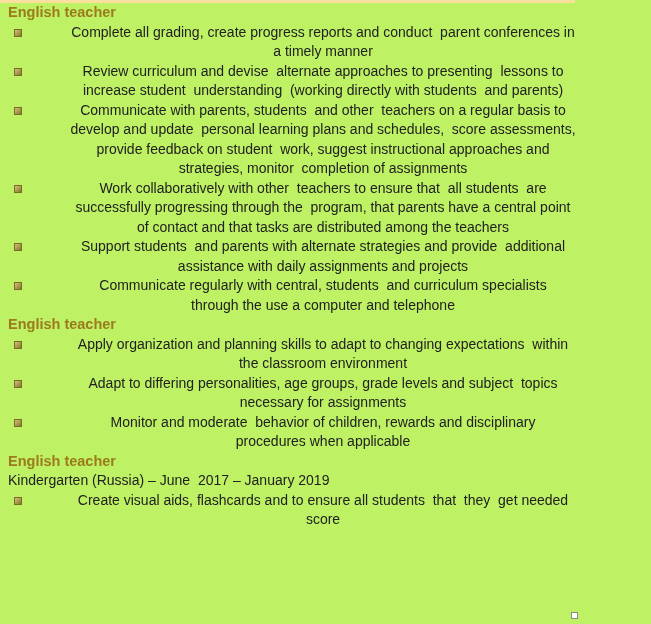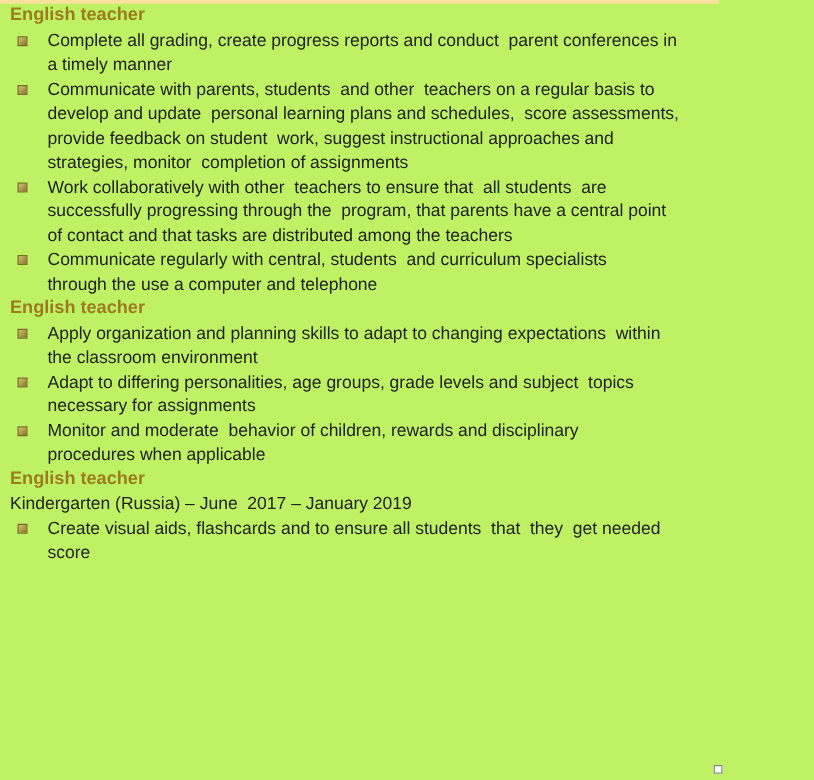--- a/index.html
+++ b/index.html
@@ -39,21 +39,21 @@
     line-height: 19.5px;
     white-space: pre-wrap;
   }
   .spell-error {
     text-decoration-line: underline;
     text-decoration-style: wavy;
     text-decoration-color: #e03c31;
     text-decoration-thickness: 1px;
     text-underline-offset: 3px;
   }
-  ul.bullet-list { list-style: none; }
+  ul.bullet-list { list-style: none; text-align: center; }
   ul.bullet-list li {
     display: flex;
     align-items: flex-start;
     padding-left: 6px;
   }
   .bullet-square {
     flex: 0 0 auto;
     width: 8px; height: 8px;
     margin-top: 6px;
     margin-right: 16px;
@@ -85,30 +85,40 @@
     <div>
       <div class="section-title">English teacher</div>
       <ul class="bullet-list">
         <li>
           <span class="bullet-square"></span>
           <span class="bullet-text">Complete all grading, create progress reports and conduct  parent conferences in
 a timely manner</span>
         </li>
         <li>
           <span class="bullet-square"></span>
+          <span class="bullet-text">Review curriculum and devise  alternate approaches to presenting  lessons to
+increase student  understanding  (working directly with students  and parents)</span>
+        </li>
+        <li>
+          <span class="bullet-square"></span>
           <span class="bullet-text">Communicate with parents, students  and other  teachers on a regular basis to
 develop and update  personal learning plans and schedules,  score assessments,
 provide feedback on student  work, suggest instructional approaches and
 strategies, monitor  completion of assignments</span>
         </li>
         <li>
           <span class="bullet-square"></span>
           <span class="bullet-text">Work collaboratively with other  teachers to ensure that  all students  are
 successfully progressing through the  program, that parents have a central point
 of contact and that tasks are distributed among the teachers</span>
+        </li>
+        <li>
+          <span class="bullet-square"></span>
+          <span class="bullet-text">Support students  and parents with alternate strategies and provide  additional
+assistance with daily assignments and projects</span>
         </li>
         <li>
           <span class="bullet-square"></span>
           <span class="bullet-text">Communicate regularly with central, students  and curriculum specialists
 through the use a computer and telephone</span>
         </li>
       </ul>
     </div>
 
     <div>

